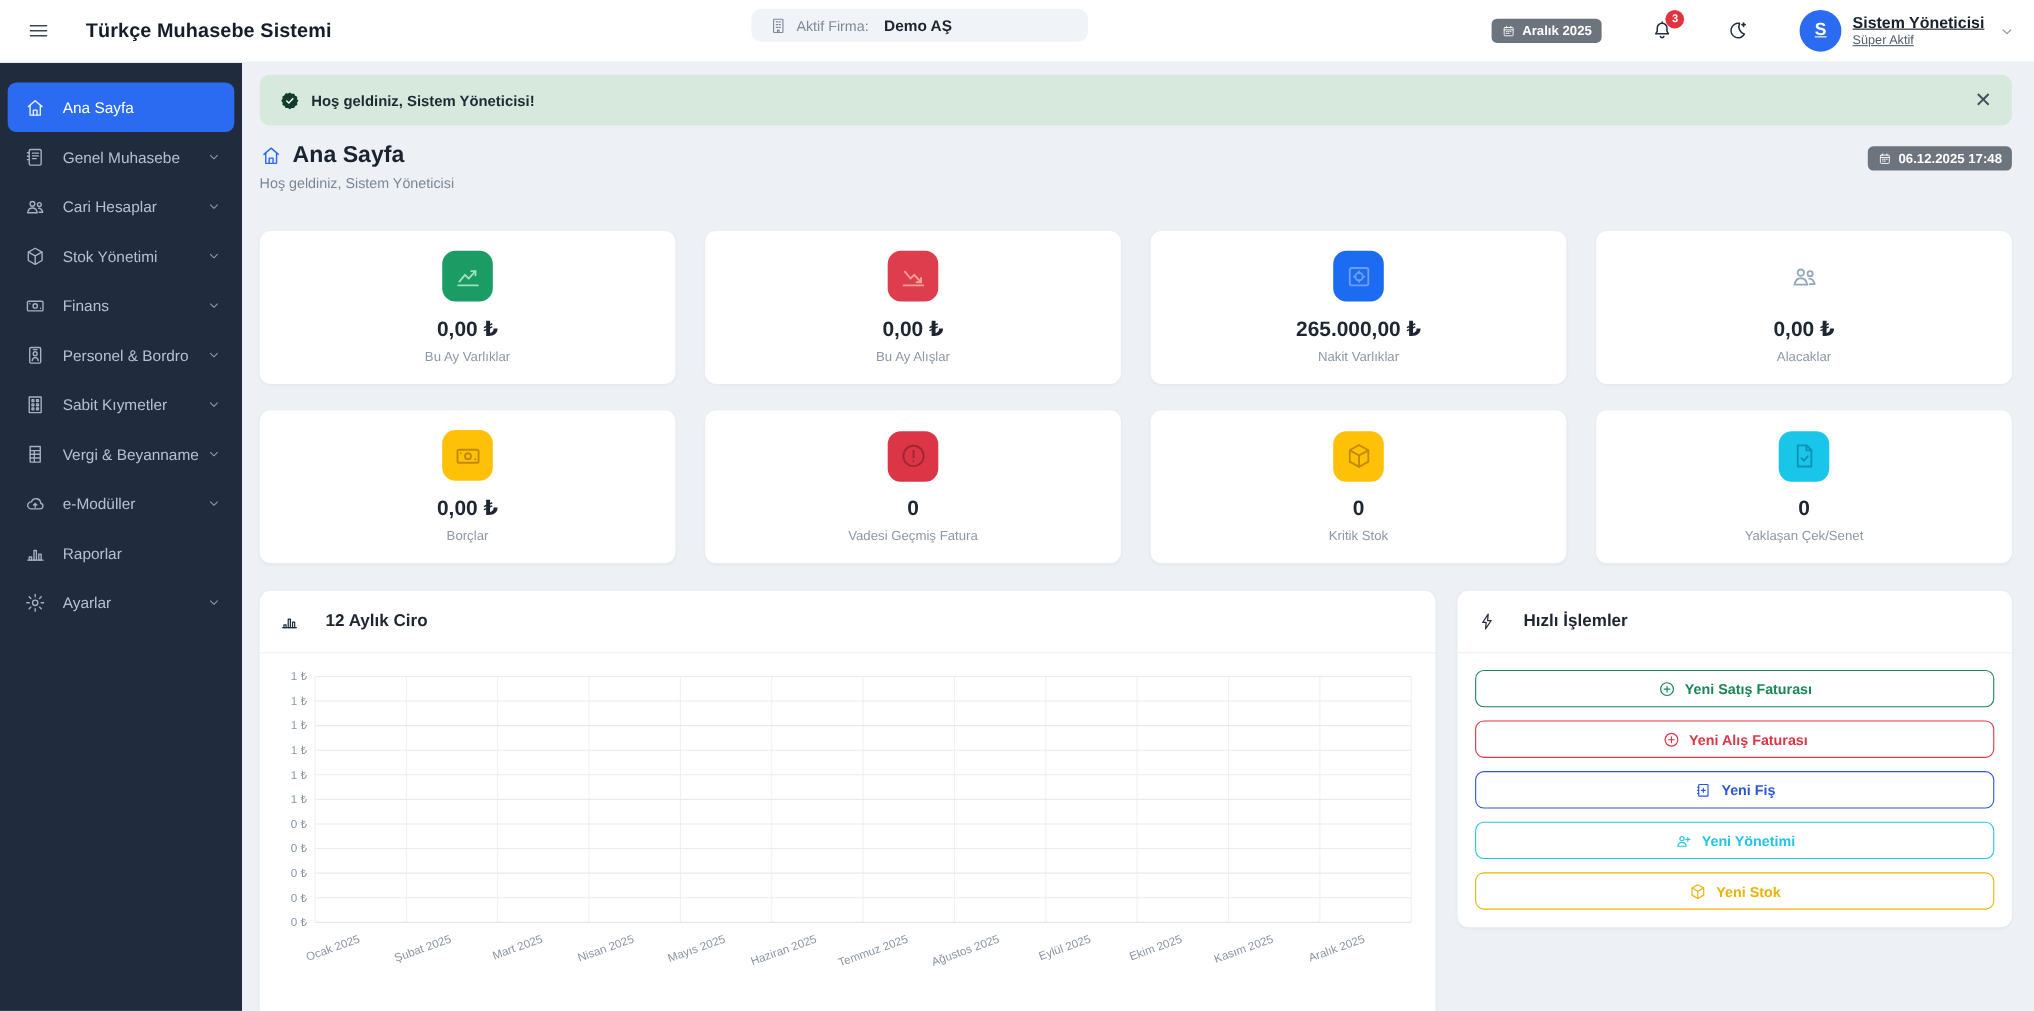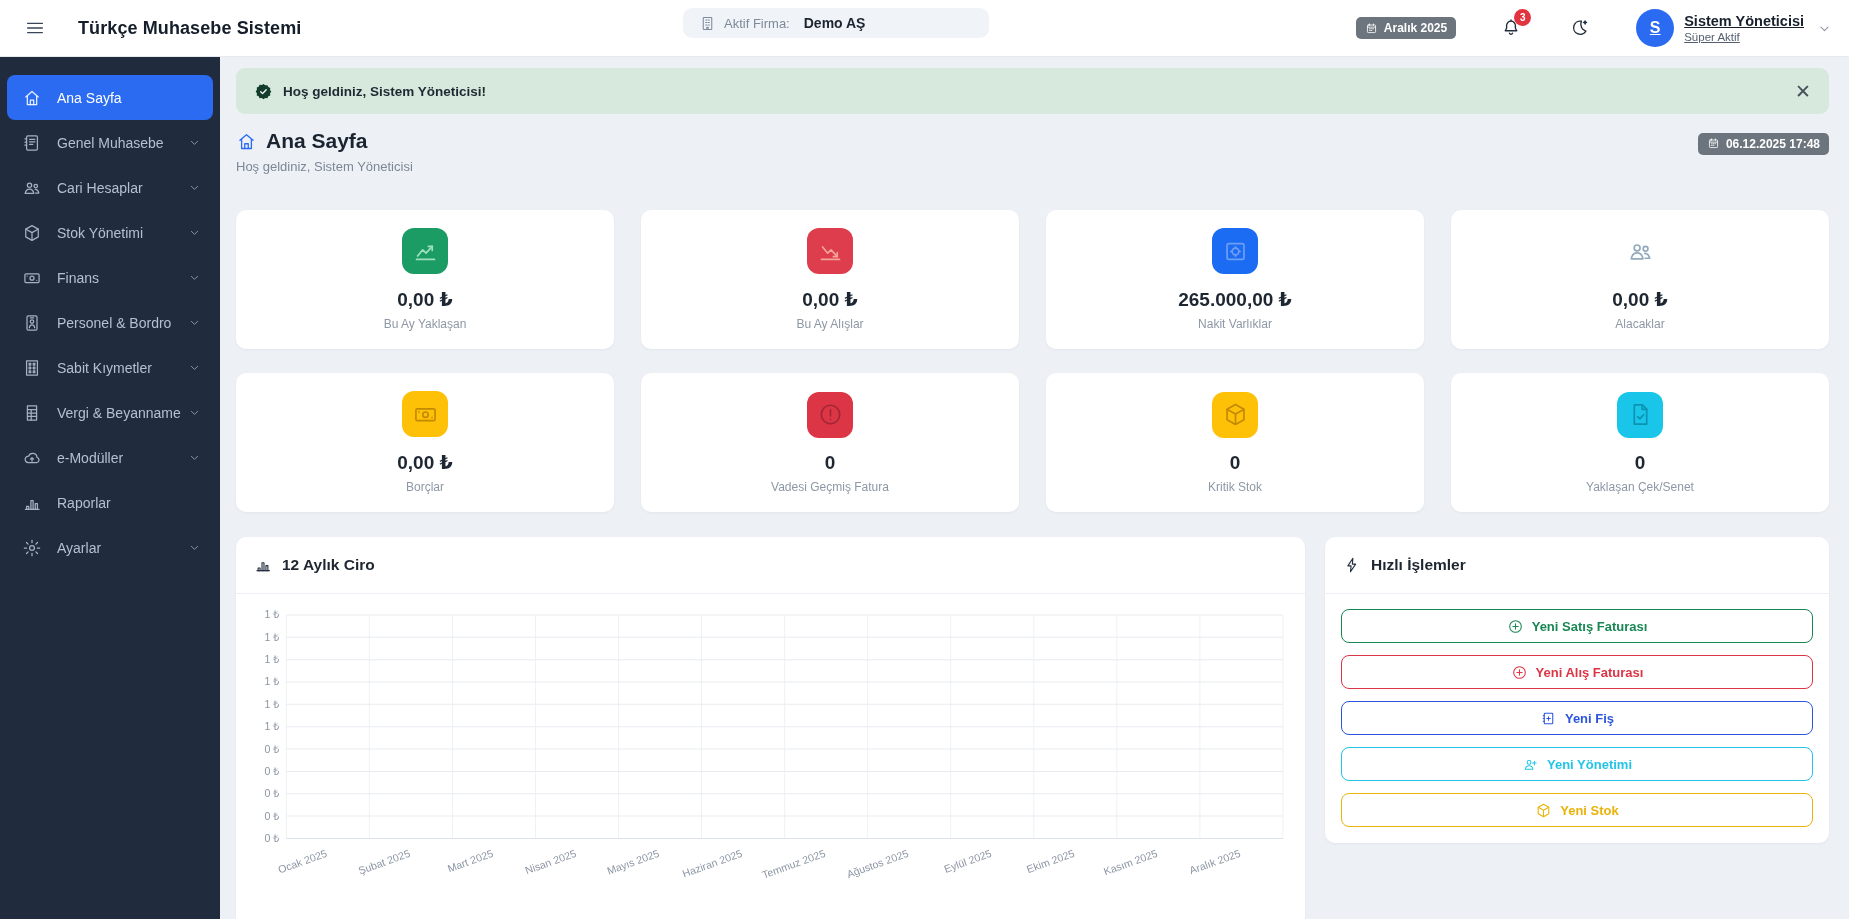--- a/index.html
+++ b/index.html
@@ -39,34 +39,34 @@
 
   
   .main{position:absolute;top:57px;left:220px;width:1629px;height:862px;padding:11px 20px 0 16px;overflow:hidden}
   .alert{display:flex;align-items:center;background:var(--alert-bg,#d7e9dc);border-radius:9px;height:46px;padding:0 18px;font-size:13.5px;font-weight:600;color:#1d2a33}
   .alert-icon{width:19px;height:19px;color:#123c2c;margin-right:10px;flex:none}
   .alert-close{margin-left:auto;background:none;border:none;font-size:19px;color:#44505c;cursor:pointer;line-height:1;font-family:inherit}
   .page-head{display:flex;justify-content:space-between;align-items:flex-start;margin-top:15px}
   .ph-title{display:flex;align-items:center;gap:9px;font-size:21px;font-weight:700;color:#1a2430}
   .ph-home{width:21px;height:21px;color:var(--active,#2b6bf2)}
   .ph-sub{font-size:13px;color:#7c8796;margin-top:6px}
-  .dt-badge{background:var(--badge,#6c757d);color:#fff;font-size:12px;font-weight:600;border-radius:5px;padding:4px 9px;display:flex;align-items:flex-start;gap:6px;margin-top:4px}
+  .dt-badge{background:var(--badge,#6c757d);color:#fff;font-size:12px;font-weight:600;border-radius:5px;padding:4px 9px;display:flex;align-items:center;gap:6px;margin-top:4px}
   .dt-badge .badge-ic{width:13px;height:13px}
 
   .stats{display:grid;grid-template-columns:repeat(4,1fr);gap:24px 27px;margin-top:36px}
   .stat-card{background:#fff;border-radius:10px;box-shadow:0 1px 3px rgba(20,30,50,.05);height:139px;display:flex;flex-direction:column;align-items:center;justify-content:center}
   .tile{width:46px;height:46px;border-radius:12px;background:var(--bg,transparent);color:var(--g,#8fa3b8);display:flex;align-items:center;justify-content:center}
   .tile > svg, .tile span{width:27px;height:27px}
   .tile-ic{width:27px;height:27px;display:block}
   .stat-val{font-size:19px;font-weight:700;color:#1d2631;margin-top:14px}
   .stat-lbl{font-size:12px;color:#8d98a6;margin-top:6px}
 
   .bottom{display:grid;grid-template-columns:1069px 1fr;gap:20px;margin-top:25px;align-items:start}
   .panel{background:#fff;border-radius:10px;box-shadow:0 1px 3px rgba(20,30,50,.05)}
-  .panel-head{display:flex;align-items:center;gap:10px;padding:19px 18px;font-size:15.5px;font-weight:700;color:#1d2631;border-bottom:1px solid #eceff3}
+  .panel-head{display:flex;align-items:center;gap:24px;padding:19px 18px;font-size:15.5px;font-weight:700;color:#1d2631;border-bottom:1px solid #eceff3}
   .panel-head .ph-ic{width:18px;height:18px;color:#232f3e;flex:none}
   .chart-panel{height:420px;overflow:hidden}
   .chart-body{padding:12px 12px 0 4px}
   .chart-svg{width:100%;height:300px}
   .qa-list{display:flex;flex-direction:column;gap:12px;padding:15px 16px 16px}
   .qa-btn{height:34px;border-radius:8px;background:#fff;border:1.7px solid var(--c,#888);color:var(--c,#888);font-size:13px;font-weight:700;font-family:inherit;display:flex;align-items:center;justify-content:center;gap:8px;cursor:pointer}
   .qa-ic{width:17px;height:17px;flex:none}
 </style>
 </head>
 <body>
@@ -344,21 +344,21 @@
         <div class="tile" style="--bg: #1a9c64; --g: #9fdfc0;">
           <span class="tile-ic">
             <svg viewBox="0 0 24 24" width="100%" height="100%" fill="none" stroke="currentColor" stroke-width="1.5" stroke-linecap="round" stroke-linejoin="round">
               <path d="M4 19h16"></path>
               <path d="M5 16l4.5-5.5 3 3L18 7.5"></path>
               <path d="M14.5 7.5H18V11"></path>
             </svg>
           </span>
         </div>
         <div class="stat-val">0,00 ₺</div>
-        <div class="stat-lbl">Bu Ay Yaklaşan</div>
+        <div class="stat-lbl">Bu Ay Varlıklar</div>
       </div>
 
       <div class="stat-card">
         <div class="tile" style="--bg: #dd3d4d; --g: #f4a39c;">
           <span class="tile-ic">
             <svg viewBox="0 0 24 24" width="100%" height="100%" fill="none" stroke="currentColor" stroke-width="1.5" stroke-linecap="round" stroke-linejoin="round">
               <path d="M4 19h16"></path>
               <path d="M5 8l4.5 5.5 3-3 5.5 6"></path>
               <path d="M14.5 16.5H18V13"></path>
             </svg>

